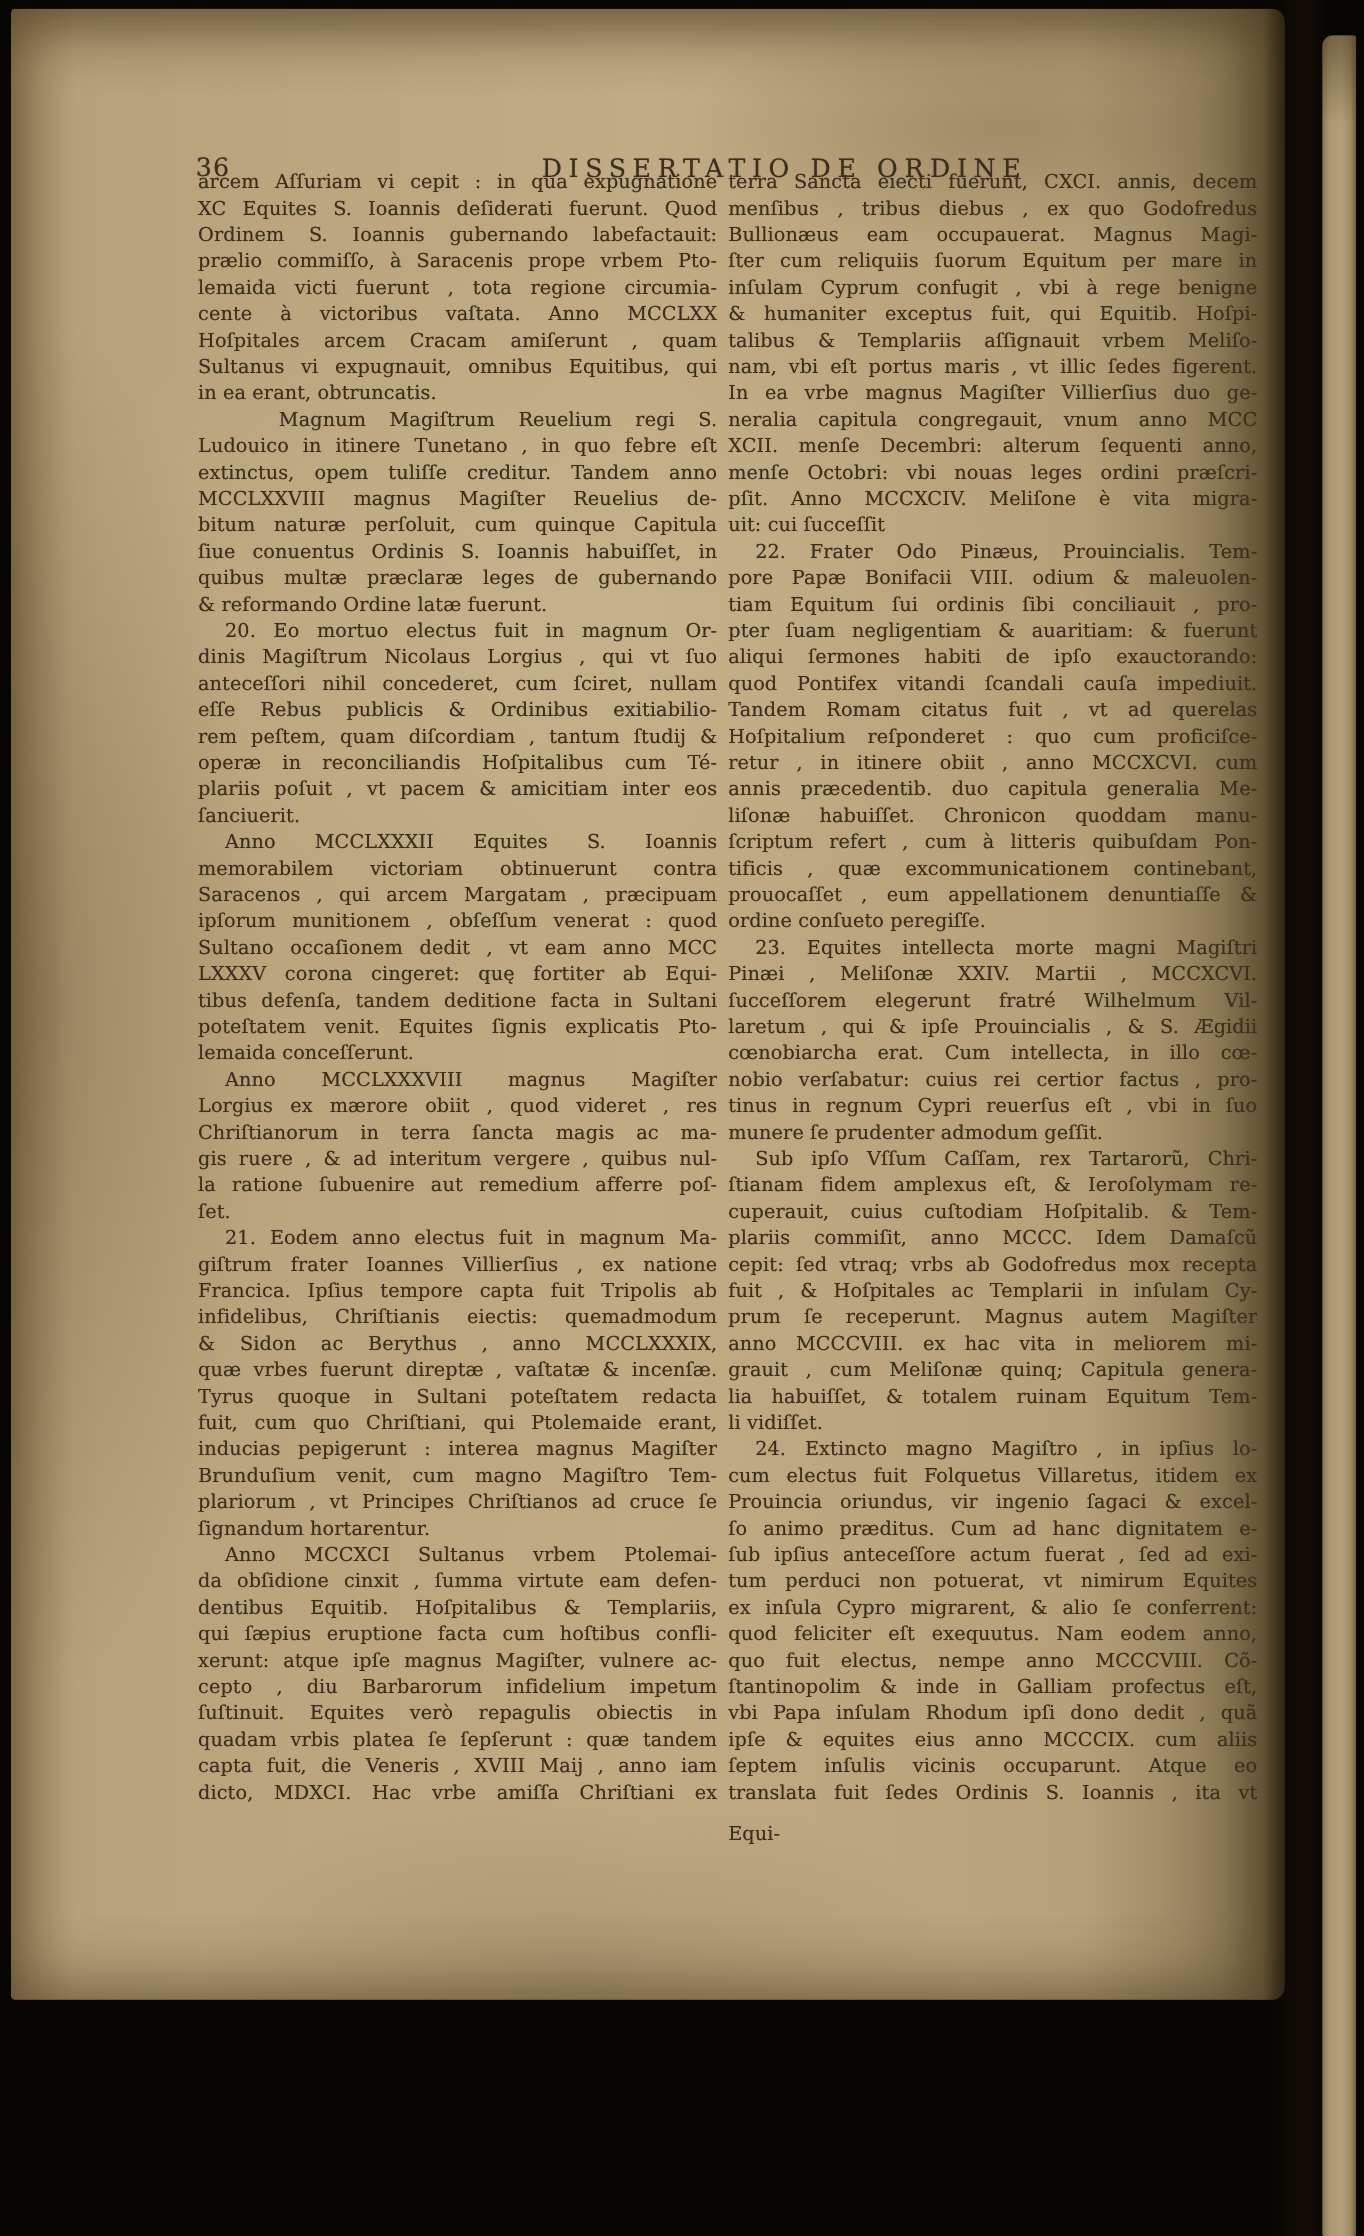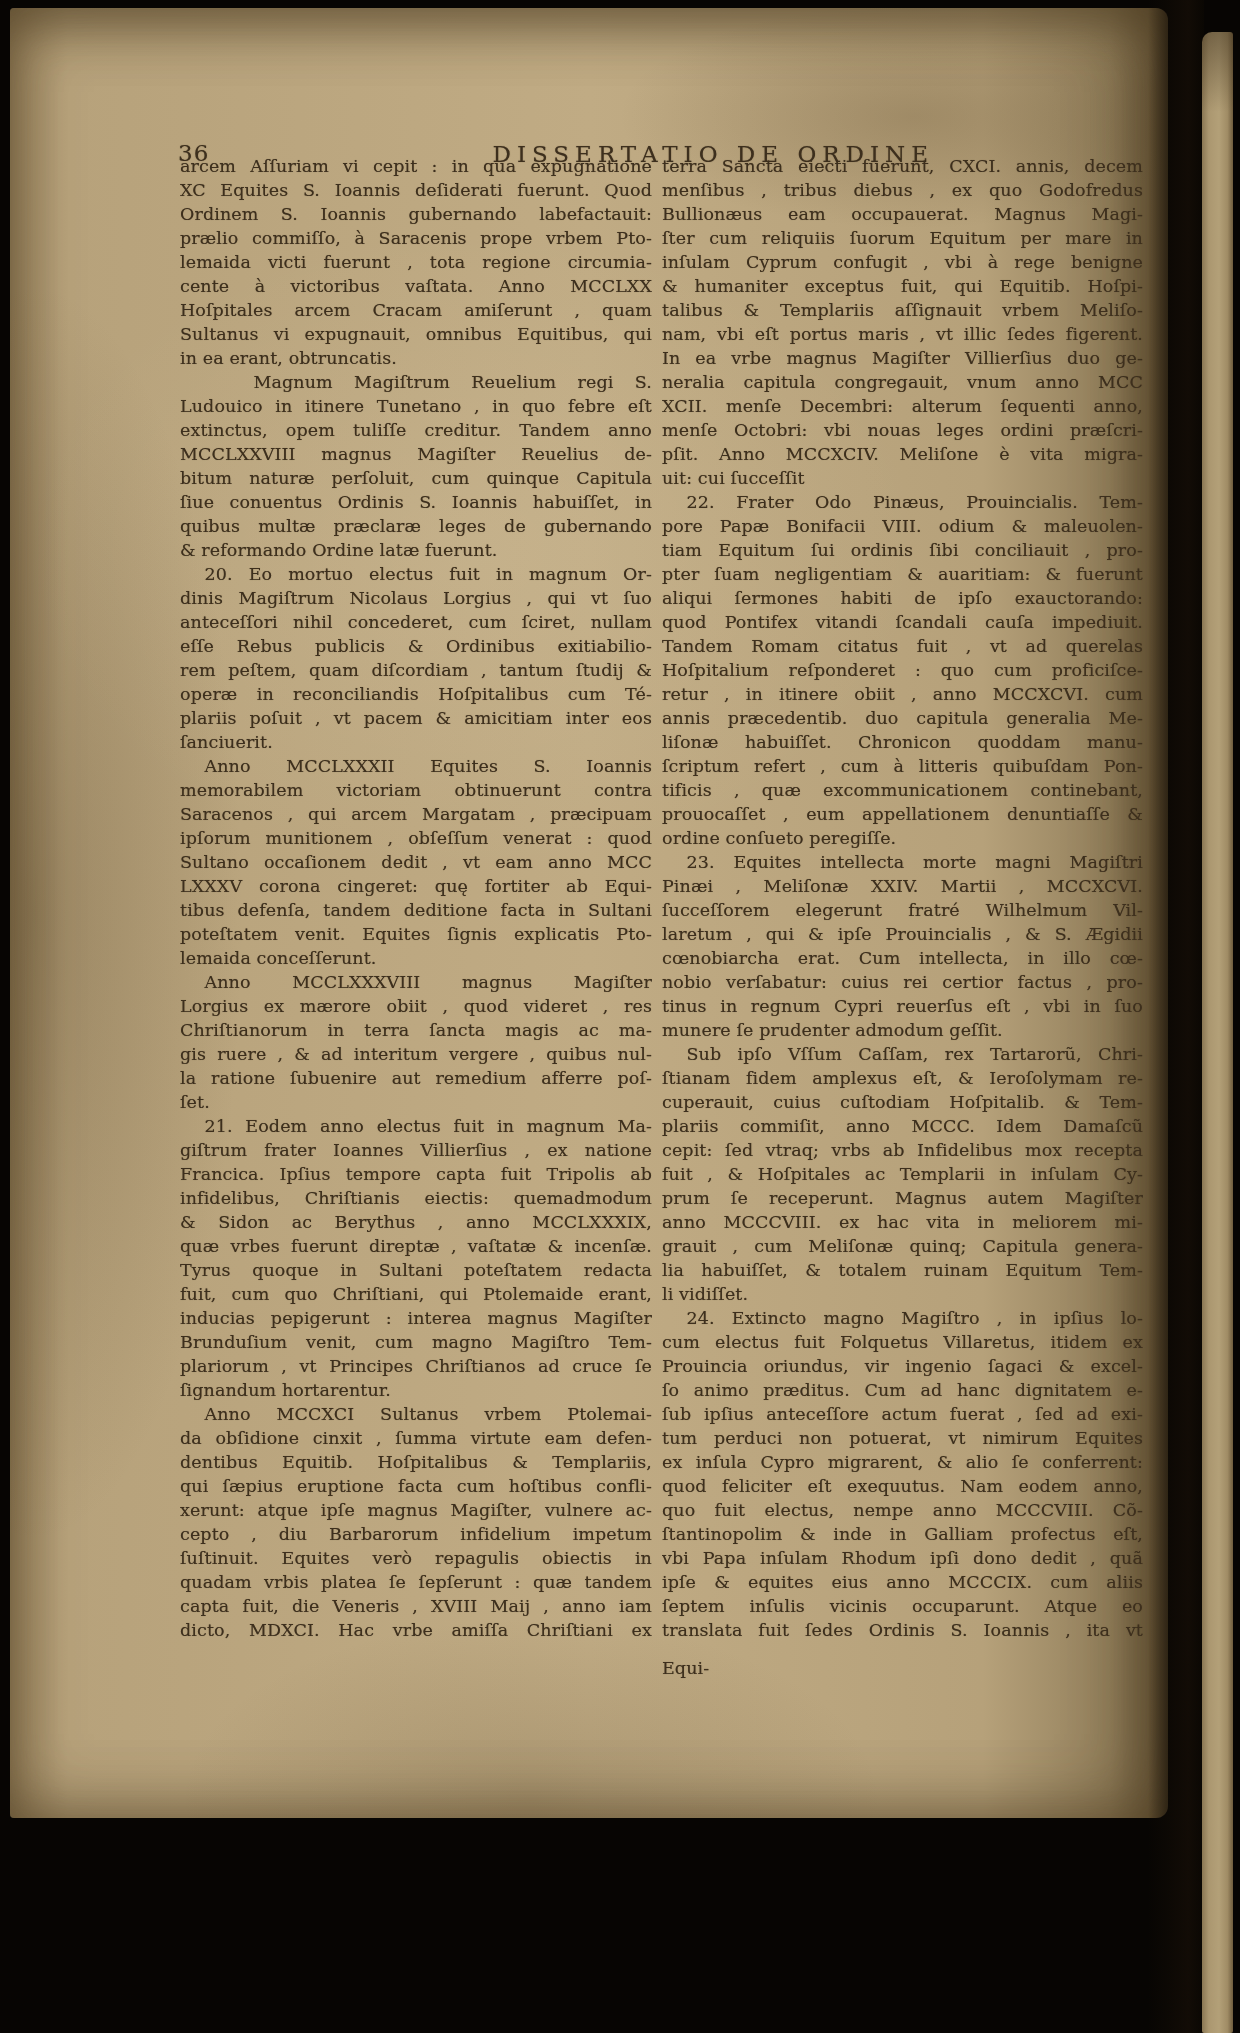--- a/index.html
+++ b/index.html
@@ -174,21 +174,21 @@
         <div class="tl">ſucceſſorem elegerunt fratré Wilhelmum Vil-</div>
         <div class="tl">laretum , qui &amp; ipſe Prouincialis , &amp; S. Ægidii</div>
         <div class="tl">cœnobiarcha erat.  Cum intellecta, in illo cœ-</div>
         <div class="tl">nobio verſabatur: cuius rei certior factus , pro-</div>
         <div class="tl">tinus in regnum Cypri reuerſus eſt , vbi in ſuo</div>
         <div class="tl e">munere ſe prudenter admodum geſſit.</div>
         <div class="tl i1">Sub ipſo Vſſum Caſſam, rex Tartarorũ, Chri-</div>
         <div class="tl">ſtianam fidem amplexus eſt, &amp; Ieroſolymam re-</div>
         <div class="tl">cuperauit, cuius cuſtodiam Hoſpitalib. &amp; Tem-</div>
         <div class="tl">plariis commiſit, anno MCCC. Idem Damaſcũ</div>
-        <div class="tl">cepit: ſed vtraq; vrbs ab Infidelibus mox recepta</div>
+        <div class="tl">cepit: ſed vtraq; vrbs ab Godofredus mox recepta</div>
         <div class="tl">fuit , &amp; Hoſpitales ac Templarii in inſulam Cy-</div>
         <div class="tl">prum ſe receperunt.  Magnus autem Magiſter</div>
         <div class="tl">anno MCCCVIII. ex hac vita in meliorem mi-</div>
         <div class="tl">grauit , cum Meliſonæ quinq; Capitula genera-</div>
         <div class="tl">lia habuiſſet, &amp; totalem ruinam Equitum Tem-</div>
         <div class="tl e">li vidiſſet.</div>
         <div class="tl i1">24.  Extincto magno Magiſtro ,  in ipſius lo-</div>
         <div class="tl">cum electus fuit Folquetus Villaretus, itidem ex</div>
         <div class="tl">Prouincia oriundus, vir ingenio ſagaci &amp; excel-</div>
         <div class="tl">ſo animo præditus.  Cum ad hanc dignitatem e-</div>

